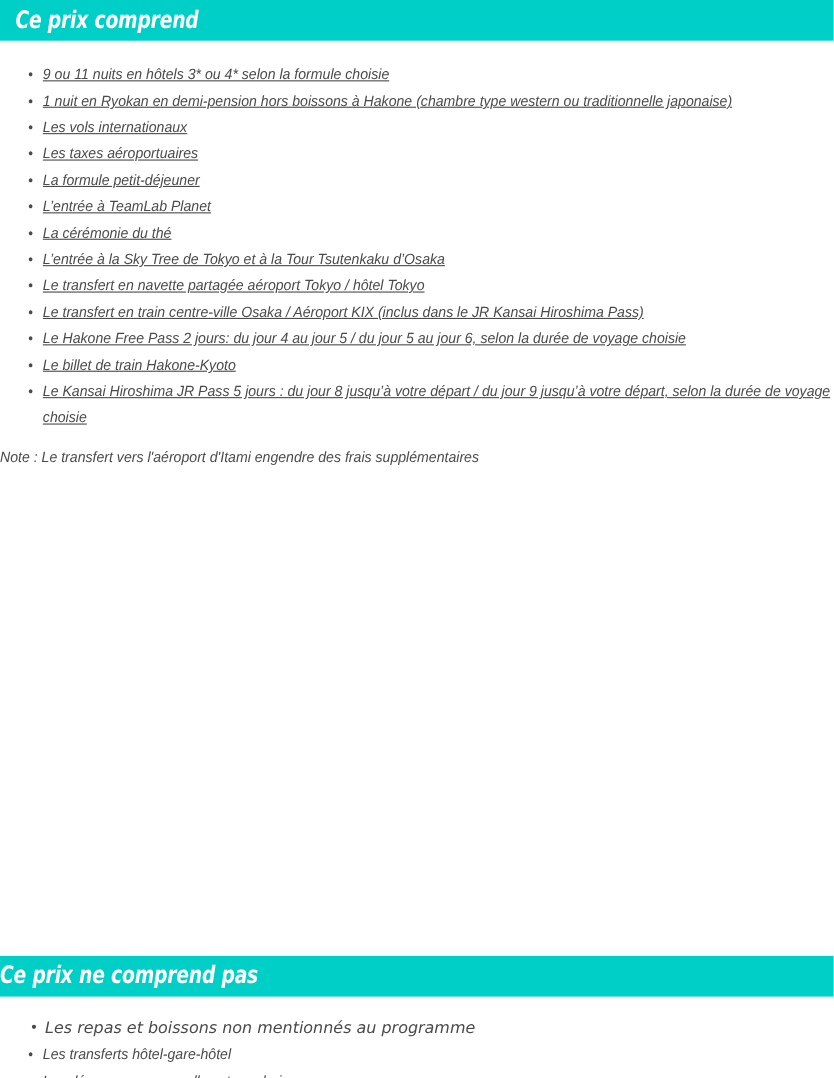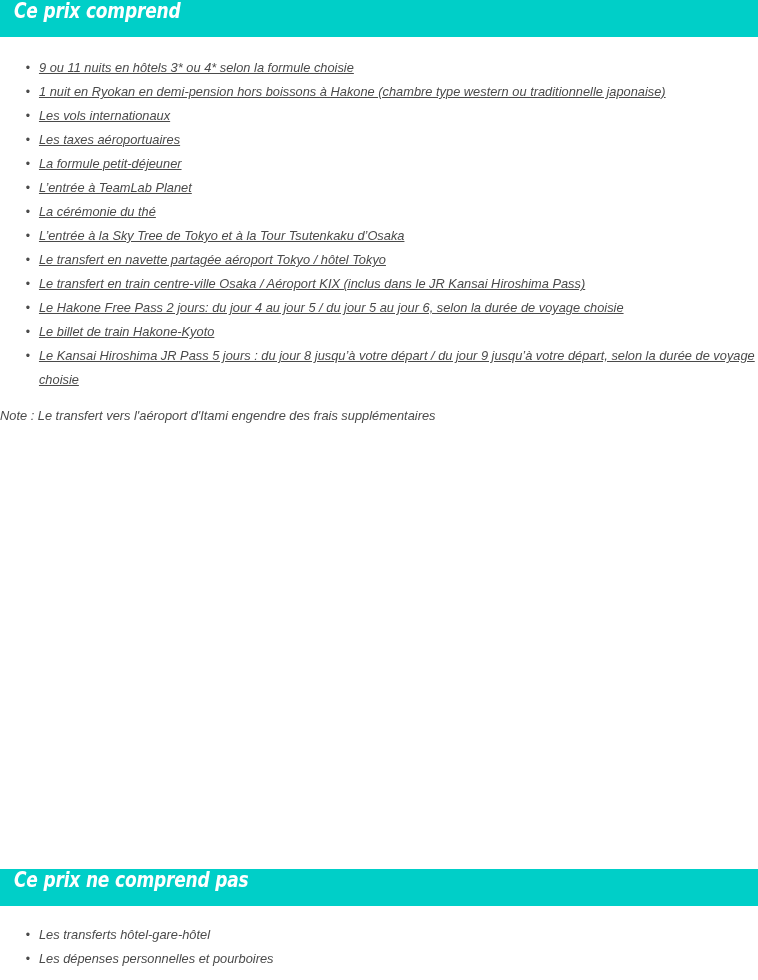--- a/index.html
+++ b/index.html
@@ -20,36 +20,37 @@
     width: 758px;
     position: relative;
   }
 
   
   .section-bar {
     background: #00cfc8;
     width: 758px;
     box-sizing: border-box;
     display: flex;
+    align-items: center;
   }
   .section-bar .bar-title {
     color: #ffffff;
     font-family: "DejaVu Sans Condensed", "Liberation Sans Narrow", "Liberation Sans", sans-serif;
     font-style: italic;
     font-weight: bold;
     font-size: 22px;
     line-height: 1;
     letter-spacing: -0.2px;
     white-space: nowrap;
     transform: scaleX(0.86);
     transform-origin: left center;
   }
 
   #bar-comprend   { height: 37px; padding-left: 14px; }
-  #bar-ne-comprend{ height: 37px; padding-left: 14px; margin-top: 441px; }
+  #bar-ne-comprend{ height: 37px; margin-top: 441px; }
 
   
   .block {
     color: #4a4a4a;
     font-style: italic;
   }
 
   ul.bullets {
     list-style: none;
     margin: 0;
@@ -133,19 +134,20 @@
 
     <p class="note" id="note-comprend">Note : Le transfert vers l'aéroport d'Itami engendre des frais supplémentaires</p>
   </div>
 
   <div class="section-bar" id="bar-ne-comprend">
     <span class="bar-title">Ce prix ne comprend pas</span>
   </div>
 
   <div class="block">
     <ul class="bullets" id="list-ne-comprend">
+      <li class="wide-face">Les repas et boissons non mentionnés au programme</li>
       <li>Les transferts hôtel-gare-hôtel</li>
       <li>Les dépenses personnelles et pourboires</li>
 
     </ul>
   </div>
 
 </div>
 
 </body></html>

